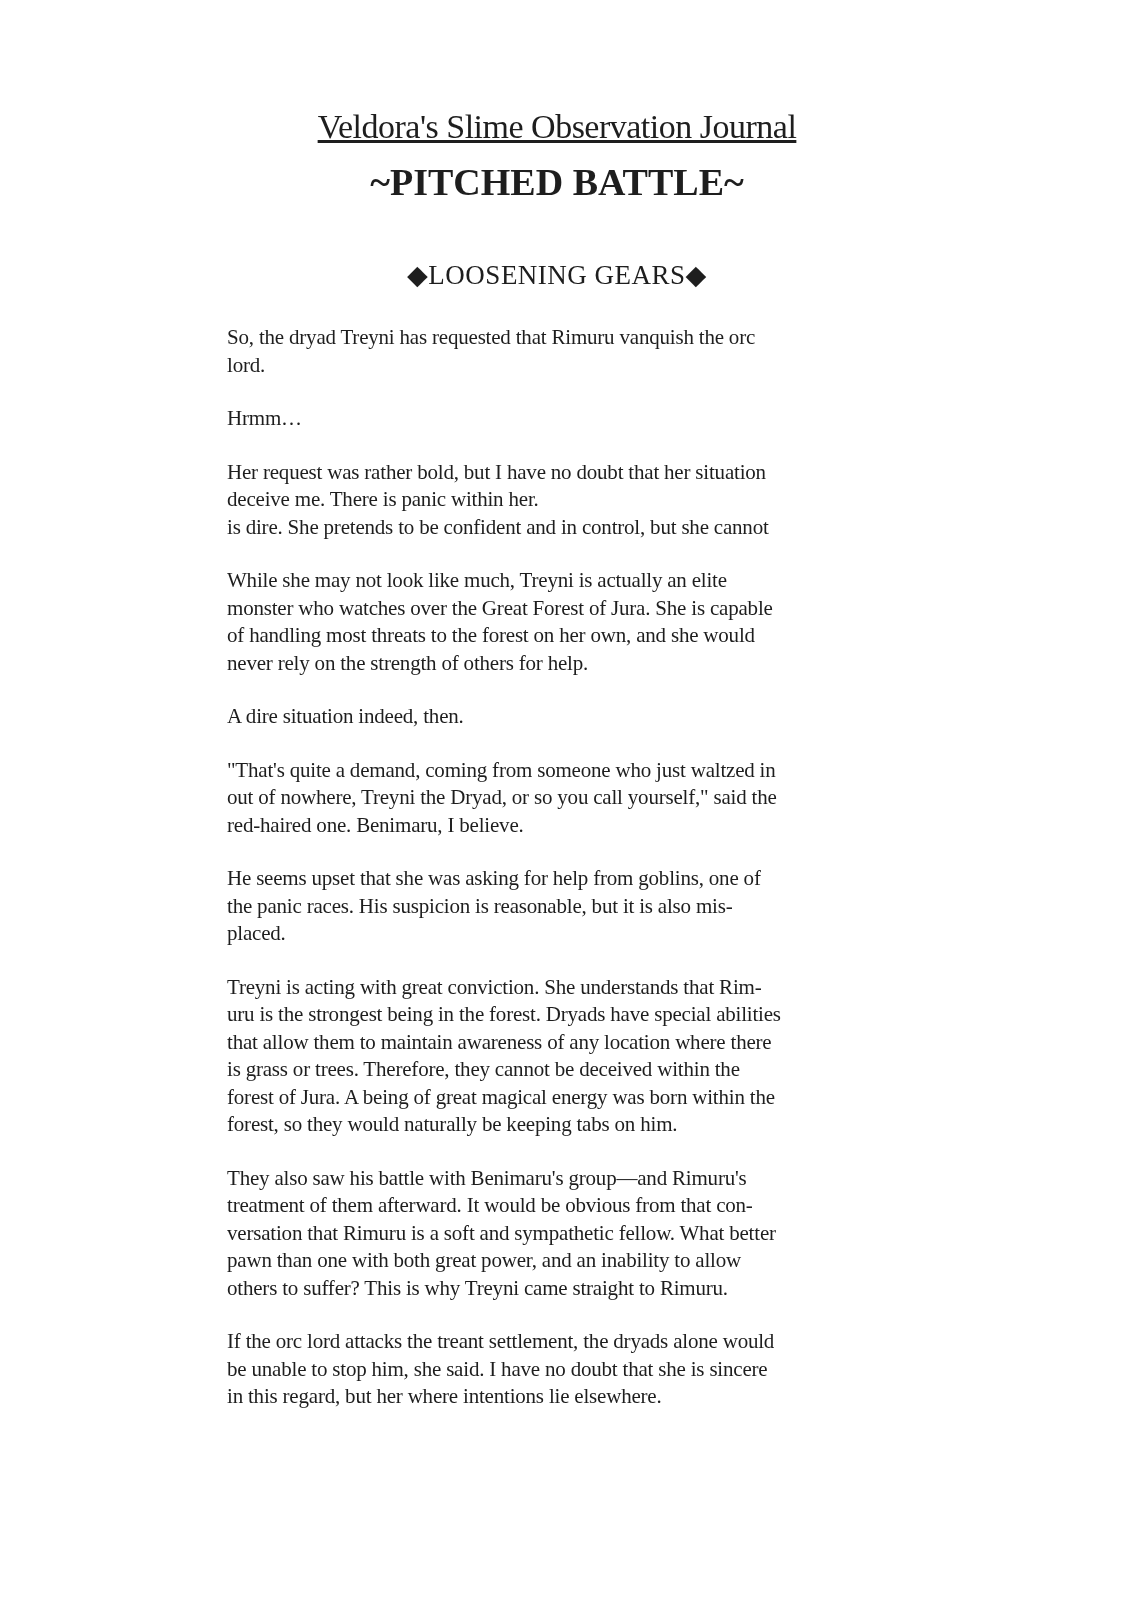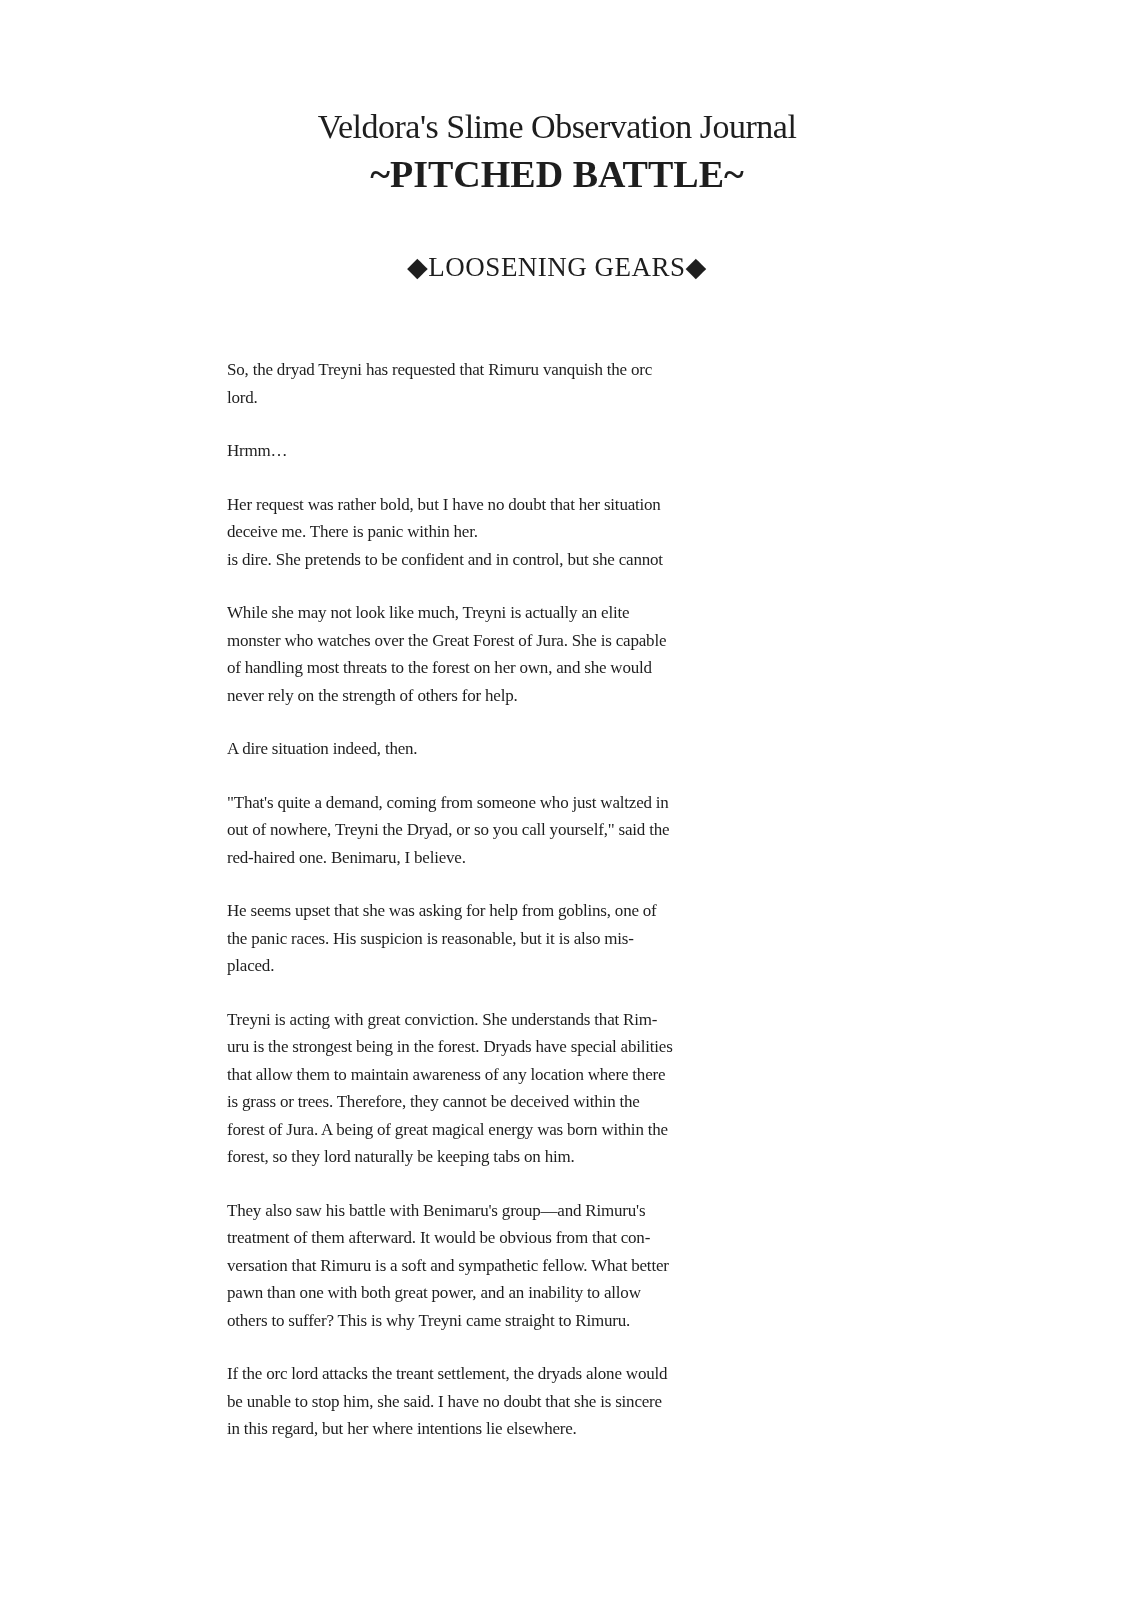--- a/index.html
+++ b/index.html
@@ -16,49 +16,50 @@
     font-family: "Liberation Serif", "DejaVu Serif", serif;
     color: #1e1e1e;
   }
   .content {
     position: absolute;
     left: 227px;
     top: 0;
     width: 660px;
   }
   .title1 {
-    margin: 106px 0 4px 0;
+    margin: 106px 0 12px 0;
     font-size: 34px;
     line-height: 41px;
     font-weight: normal;
     letter-spacing: -0.5px;
     text-align: center;
     white-space: nowrap;
+    text-decoration: underline;
   }
   .title2 {
     margin: 2px 0 0 0;
     font-size: 38px;
     line-height: 46px;
     font-weight: bold;
     letter-spacing: 0px;
     text-align: center;
     white-space: nowrap;
   }
   .heading {
     margin: 52px 0 0 0;
     font-size: 27px;
     line-height: 36px;
     font-weight: normal;
     letter-spacing: 0.5px;
     text-align: center;
     white-space: nowrap;
   }
   .body {
-    margin-top: 71px;
-    font-size: 17px;
+    margin-top: 31px;
+    font-size: 21px;
     line-height: 27.5px;
     letter-spacing: -0.2px;
   }
   .para {
     margin: 0 0 26px 0;
   }
   .line {
     white-space: nowrap;
     text-align: left;
   }
@@ -102,21 +103,21 @@
           <div class="line">He seems upset that she was asking for help from goblins, one of</div>
           <div class="line">the panic races. His suspicion is reasonable, but it is also mis-</div>
           <div class="line">placed.</div>
         </div>
         <div class="para">
           <div class="line">Treyni is acting with great conviction. She understands that Rim-</div>
           <div class="line">uru is the strongest being in the forest. Dryads have special abilities</div>
           <div class="line">that allow them to maintain awareness of any location where there</div>
           <div class="line">is grass or trees. Therefore, they cannot be deceived within the</div>
           <div class="line">forest of Jura. A being of great magical energy was born within the</div>
-          <div class="line">forest, so they lord naturally be keeping tabs on him.</div>
+          <div class="line">forest, so they would naturally be keeping tabs on him.</div>
         </div>
         <div class="para">
           <div class="line">They also saw his battle with Benimaru's group—and Rimuru's</div>
           <div class="line">treatment of them afterward. It would be obvious from that con-</div>
           <div class="line">versation that Rimuru is a soft and sympathetic fellow. What better</div>
           <div class="line">pawn than one with both great power, and an inability to allow</div>
           <div class="line">others to suffer? This is why Treyni came straight to Rimuru.</div>
         </div>
         <div class="para">
           <div class="line">If the orc lord attacks the treant settlement, the dryads alone would</div>

